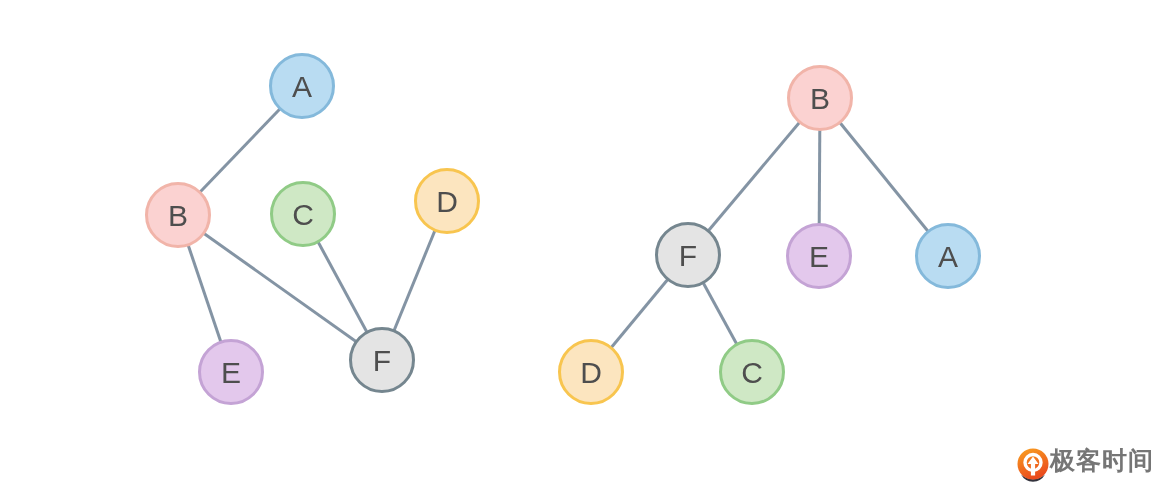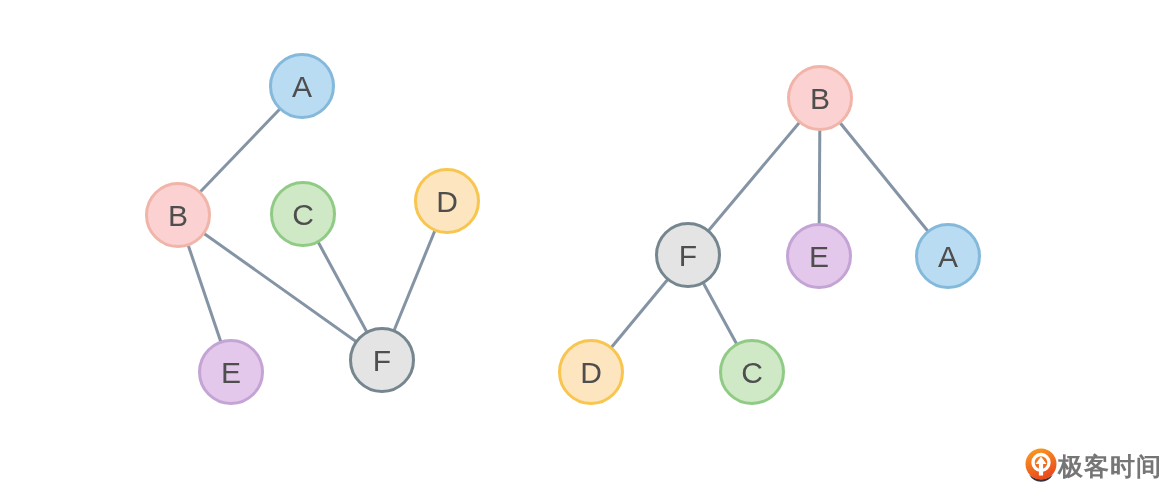--- a/index.html
+++ b/index.html
@@ -24,24 +24,24 @@
     display: block;
   }
   .node-label {
     font-family: "Liberation Sans", sans-serif;
     font-size: 30px;
     font-weight: 400;
     user-select: none;
   }
   .logo {
     position: absolute;
-    right: 12px;
+    right: 20px;
     bottom: 13px;
     display: flex;
-    align-items: center;
+    align-items: flex-start;
   }
   .logo-text {
     font-family: "Liberation Sans", sans-serif;
     font-size: 25px;
     font-weight: 600;
     letter-spacing: 1px;
     line-height: 1;
   }
 </style>
 </head>

